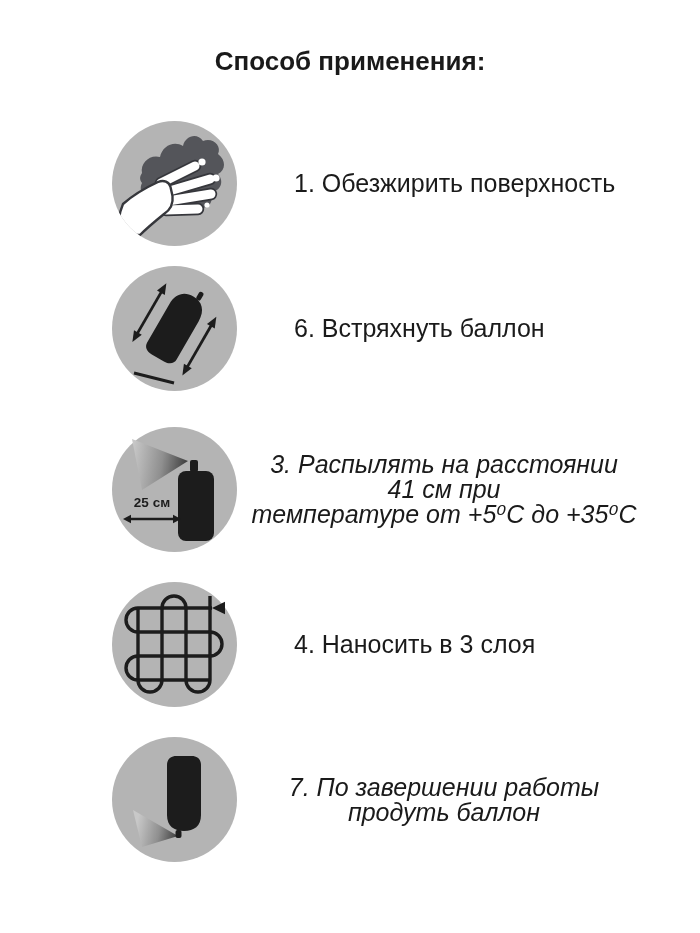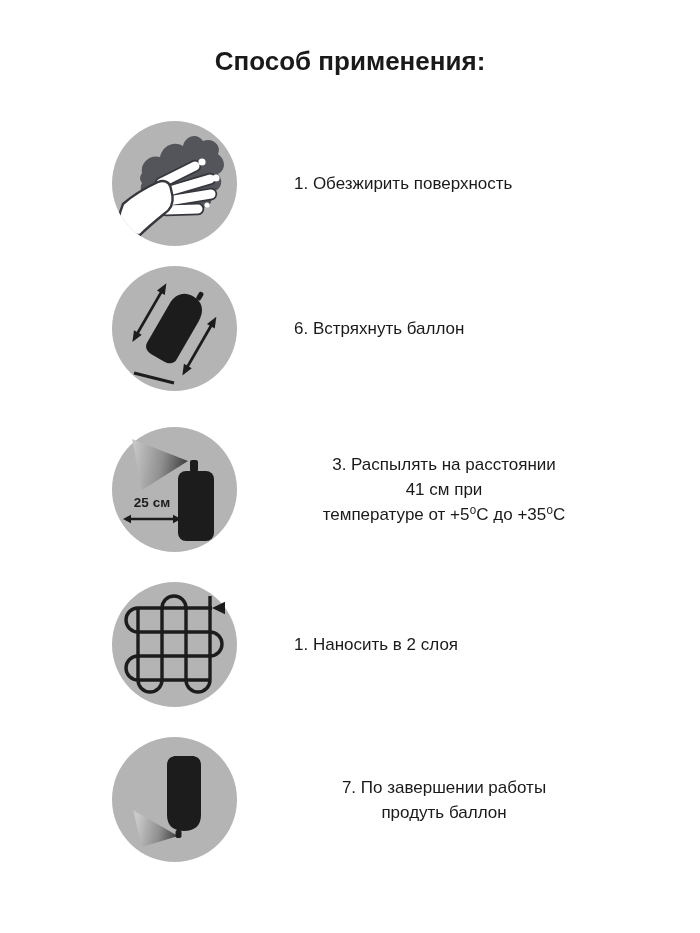--- a/index.html
+++ b/index.html
@@ -10,24 +10,24 @@
     color:var(--text,#1a1a1a);
   }
   .title{
     position:absolute;top:48px;left:0;width:700px;
     text-align:center;font-size:26px;line-height:27px;font-weight:700;
   }
   .icon-circle{position:absolute;left:112px;width:125px;height:125px;}
   .step-text{
     position:absolute;left:294px;width:300px;height:125px;
     display:flex;flex-direction:column;justify-content:center;
-    font-size:17px;line-height:25px;
+    font-size:25px;line-height:25px;
   }
   .step-text.left{align-items:flex-start;text-align:left;}
-  .step-text.center{align-items:center;text-align:right;}
+  .step-text.center{align-items:center;text-align:right;font-style:italic;}
   .line{white-space:nowrap;}
   .r1{top:121px}.r2{top:266px}.r3{top:427px}.r4{top:582px}.r5{top:737px}
 
   
   .c-circle{fill:var(--circle,#b4b4b4);}
   .ink{fill:var(--dark,#1c1c1c);}
   .stroke-ink{stroke:var(--dark,#1c1c1c);fill:none;}
   .cloth{fill:var(--cloth,#54555a);}
   .f-outline{stroke:var(--hand_outline,#36373c);stroke-width:12.5;stroke-linecap:round;}
   .f-white{stroke:#ffffff;stroke-width:9;stroke-linecap:round;}
@@ -130,21 +130,21 @@
 
   <div class="icon-circle r4">
     <svg width="125" height="125" viewBox="0 0 125 125">
       <circle class="c-circle" cx="62.5" cy="62.5" r="62.5"></circle>
       <path class="stroke-ink" stroke-width="3.4" d="M100,26 L26,26 A12,12 0 0 0 26,50 L98,50 A12,12 0 0 1 98,74 L26,74 A12,12 0 0 0 26,98 L98,98"></path>
       <path class="stroke-ink" stroke-width="3.4" d="M26,26 L26,98 A12,12 0 0 0 50,98 L50,26 A12,12 0 0 1 74,26 L74,98 A12,12 0 0 0 98,98 L98,14"></path>
       <polygon class="ink" points="100,26 113,19.8 113,32.2"></polygon>
     </svg>
   </div>
   <div class="step-text left r4">
-    <div class="line">1. Наносить в 2 слоя</div>
+    <div class="line">4. Наносить в 3 слоя</div>
   </div>
 
   <div class="icon-circle r5">
     <svg width="125" height="125" viewBox="0 0 125 125">
       <defs>
         <linearGradient id="g5" gradientUnits="userSpaceOnUse" x1="24" y1="90" x2="66" y2="99">
           <stop class="sp-far" offset="0"></stop>
             <stop class="sp-mid" offset="0.55"></stop>
             <stop class="sp-near" offset="1"></stop>
         </linearGradient>

